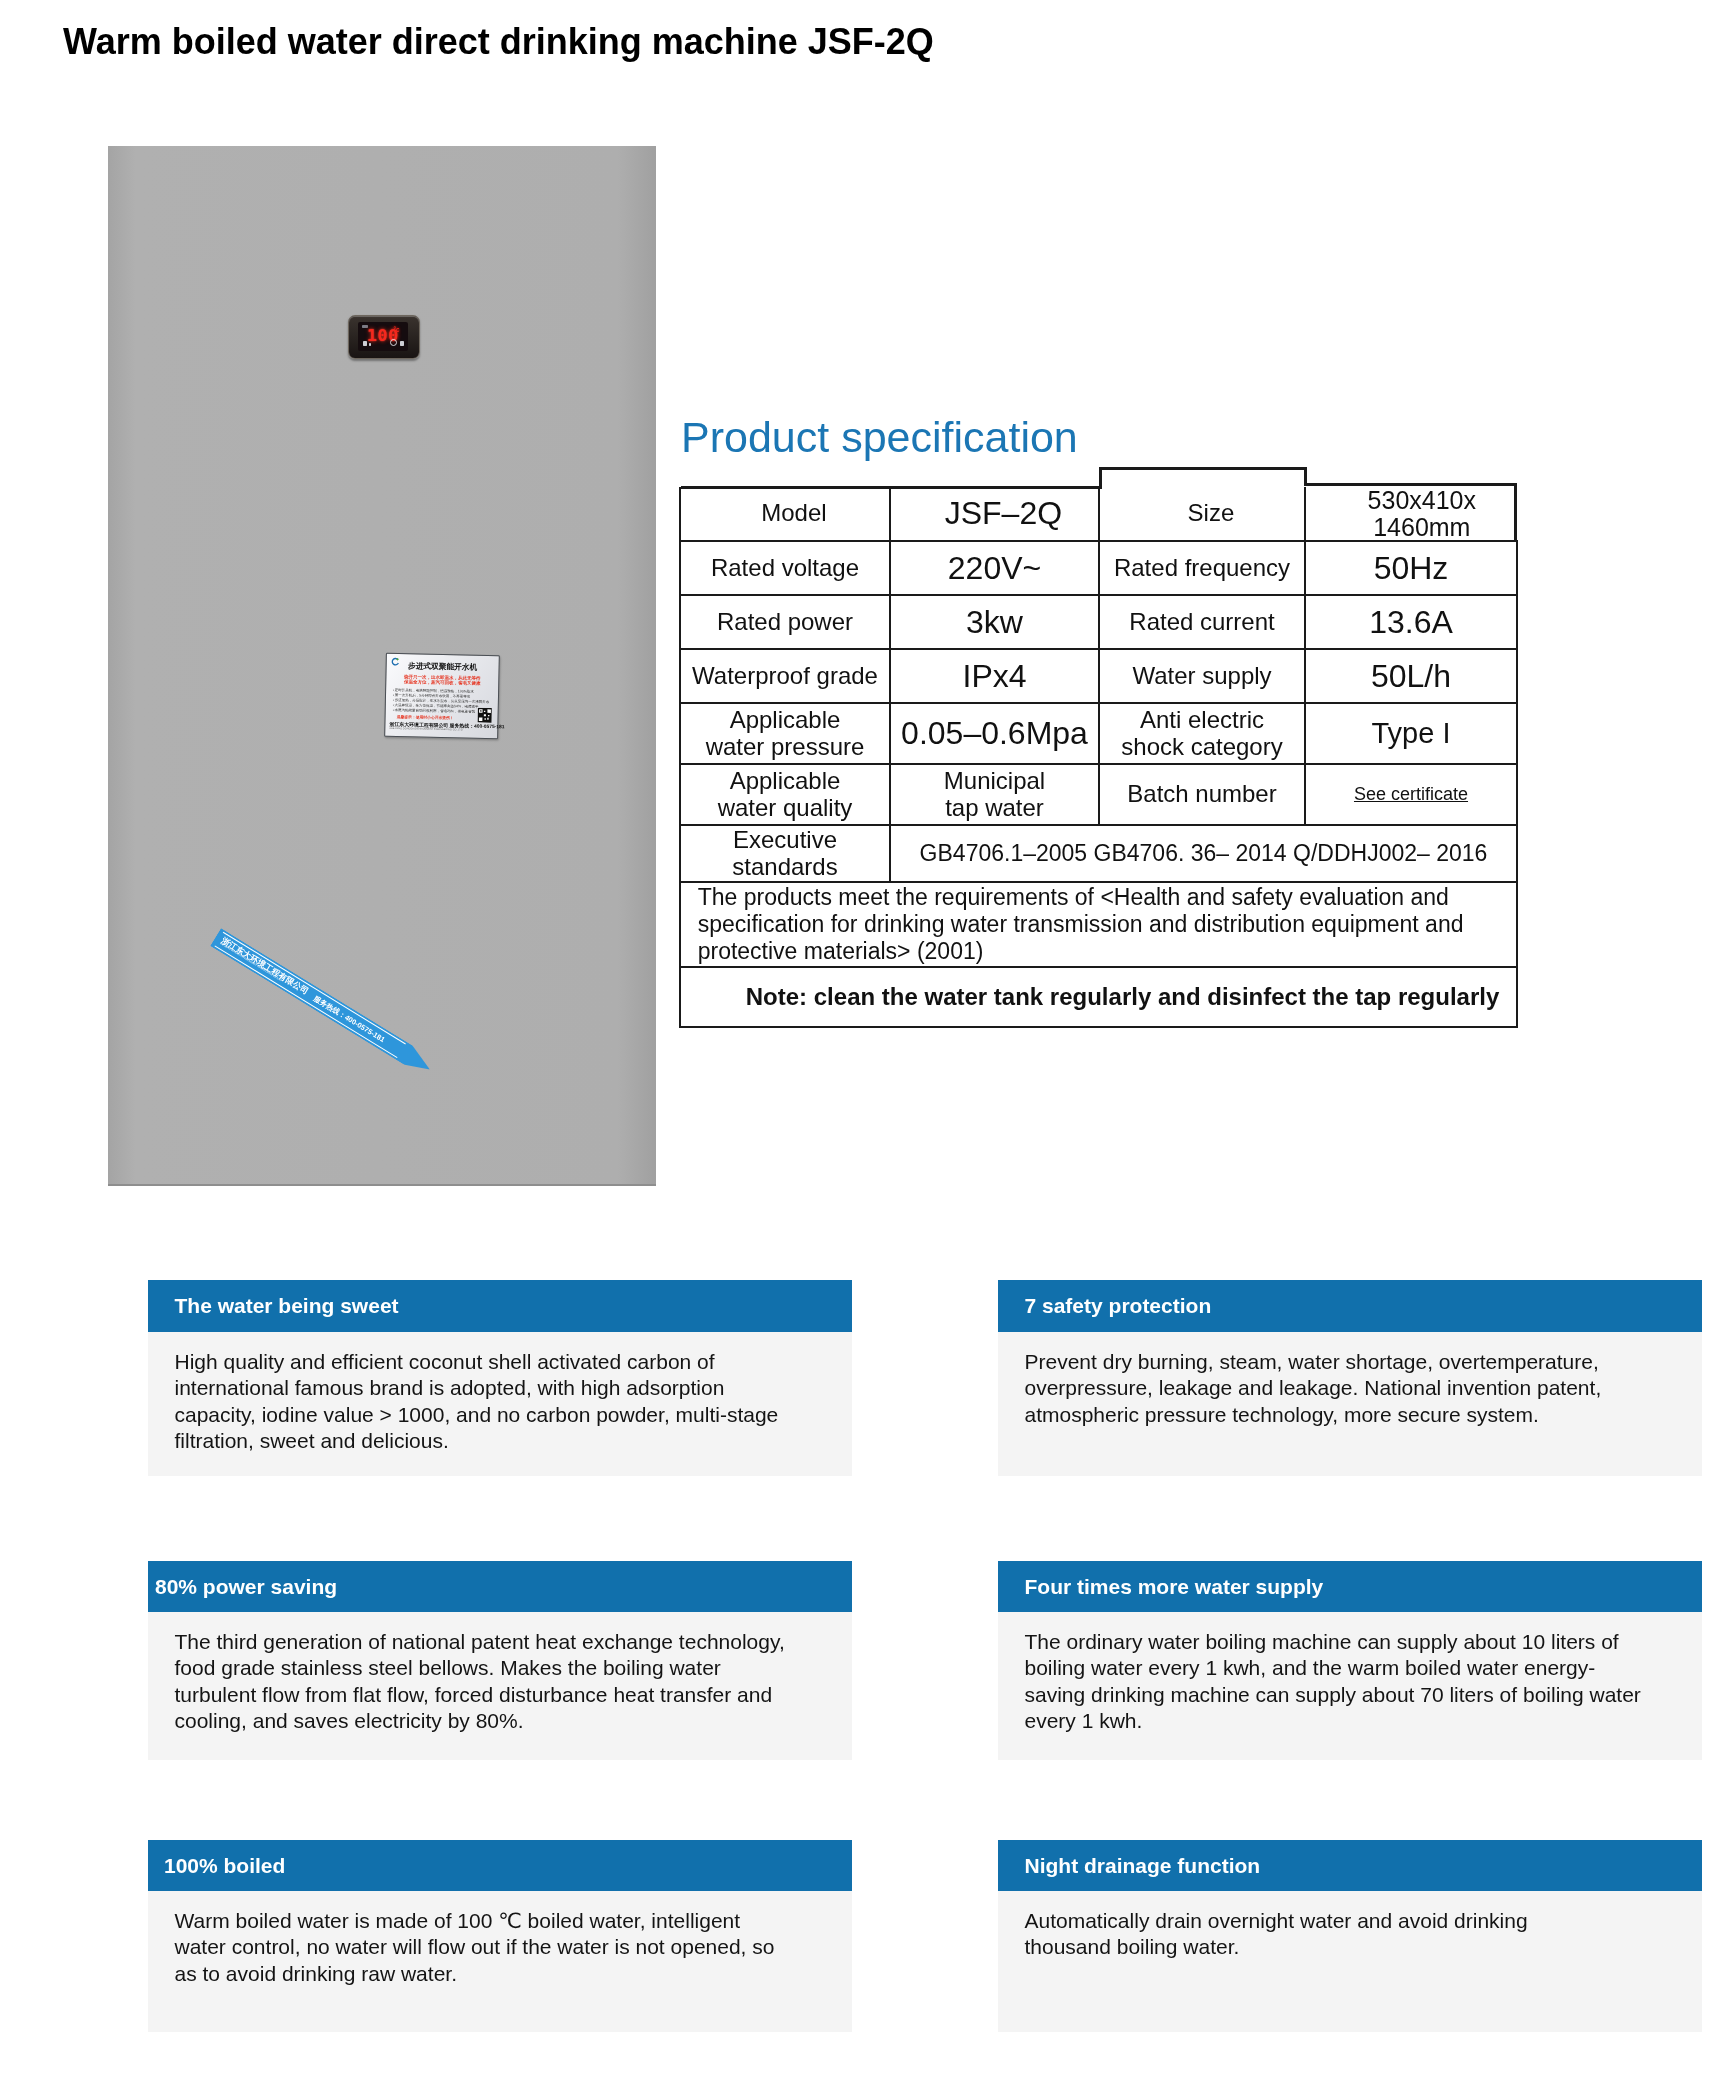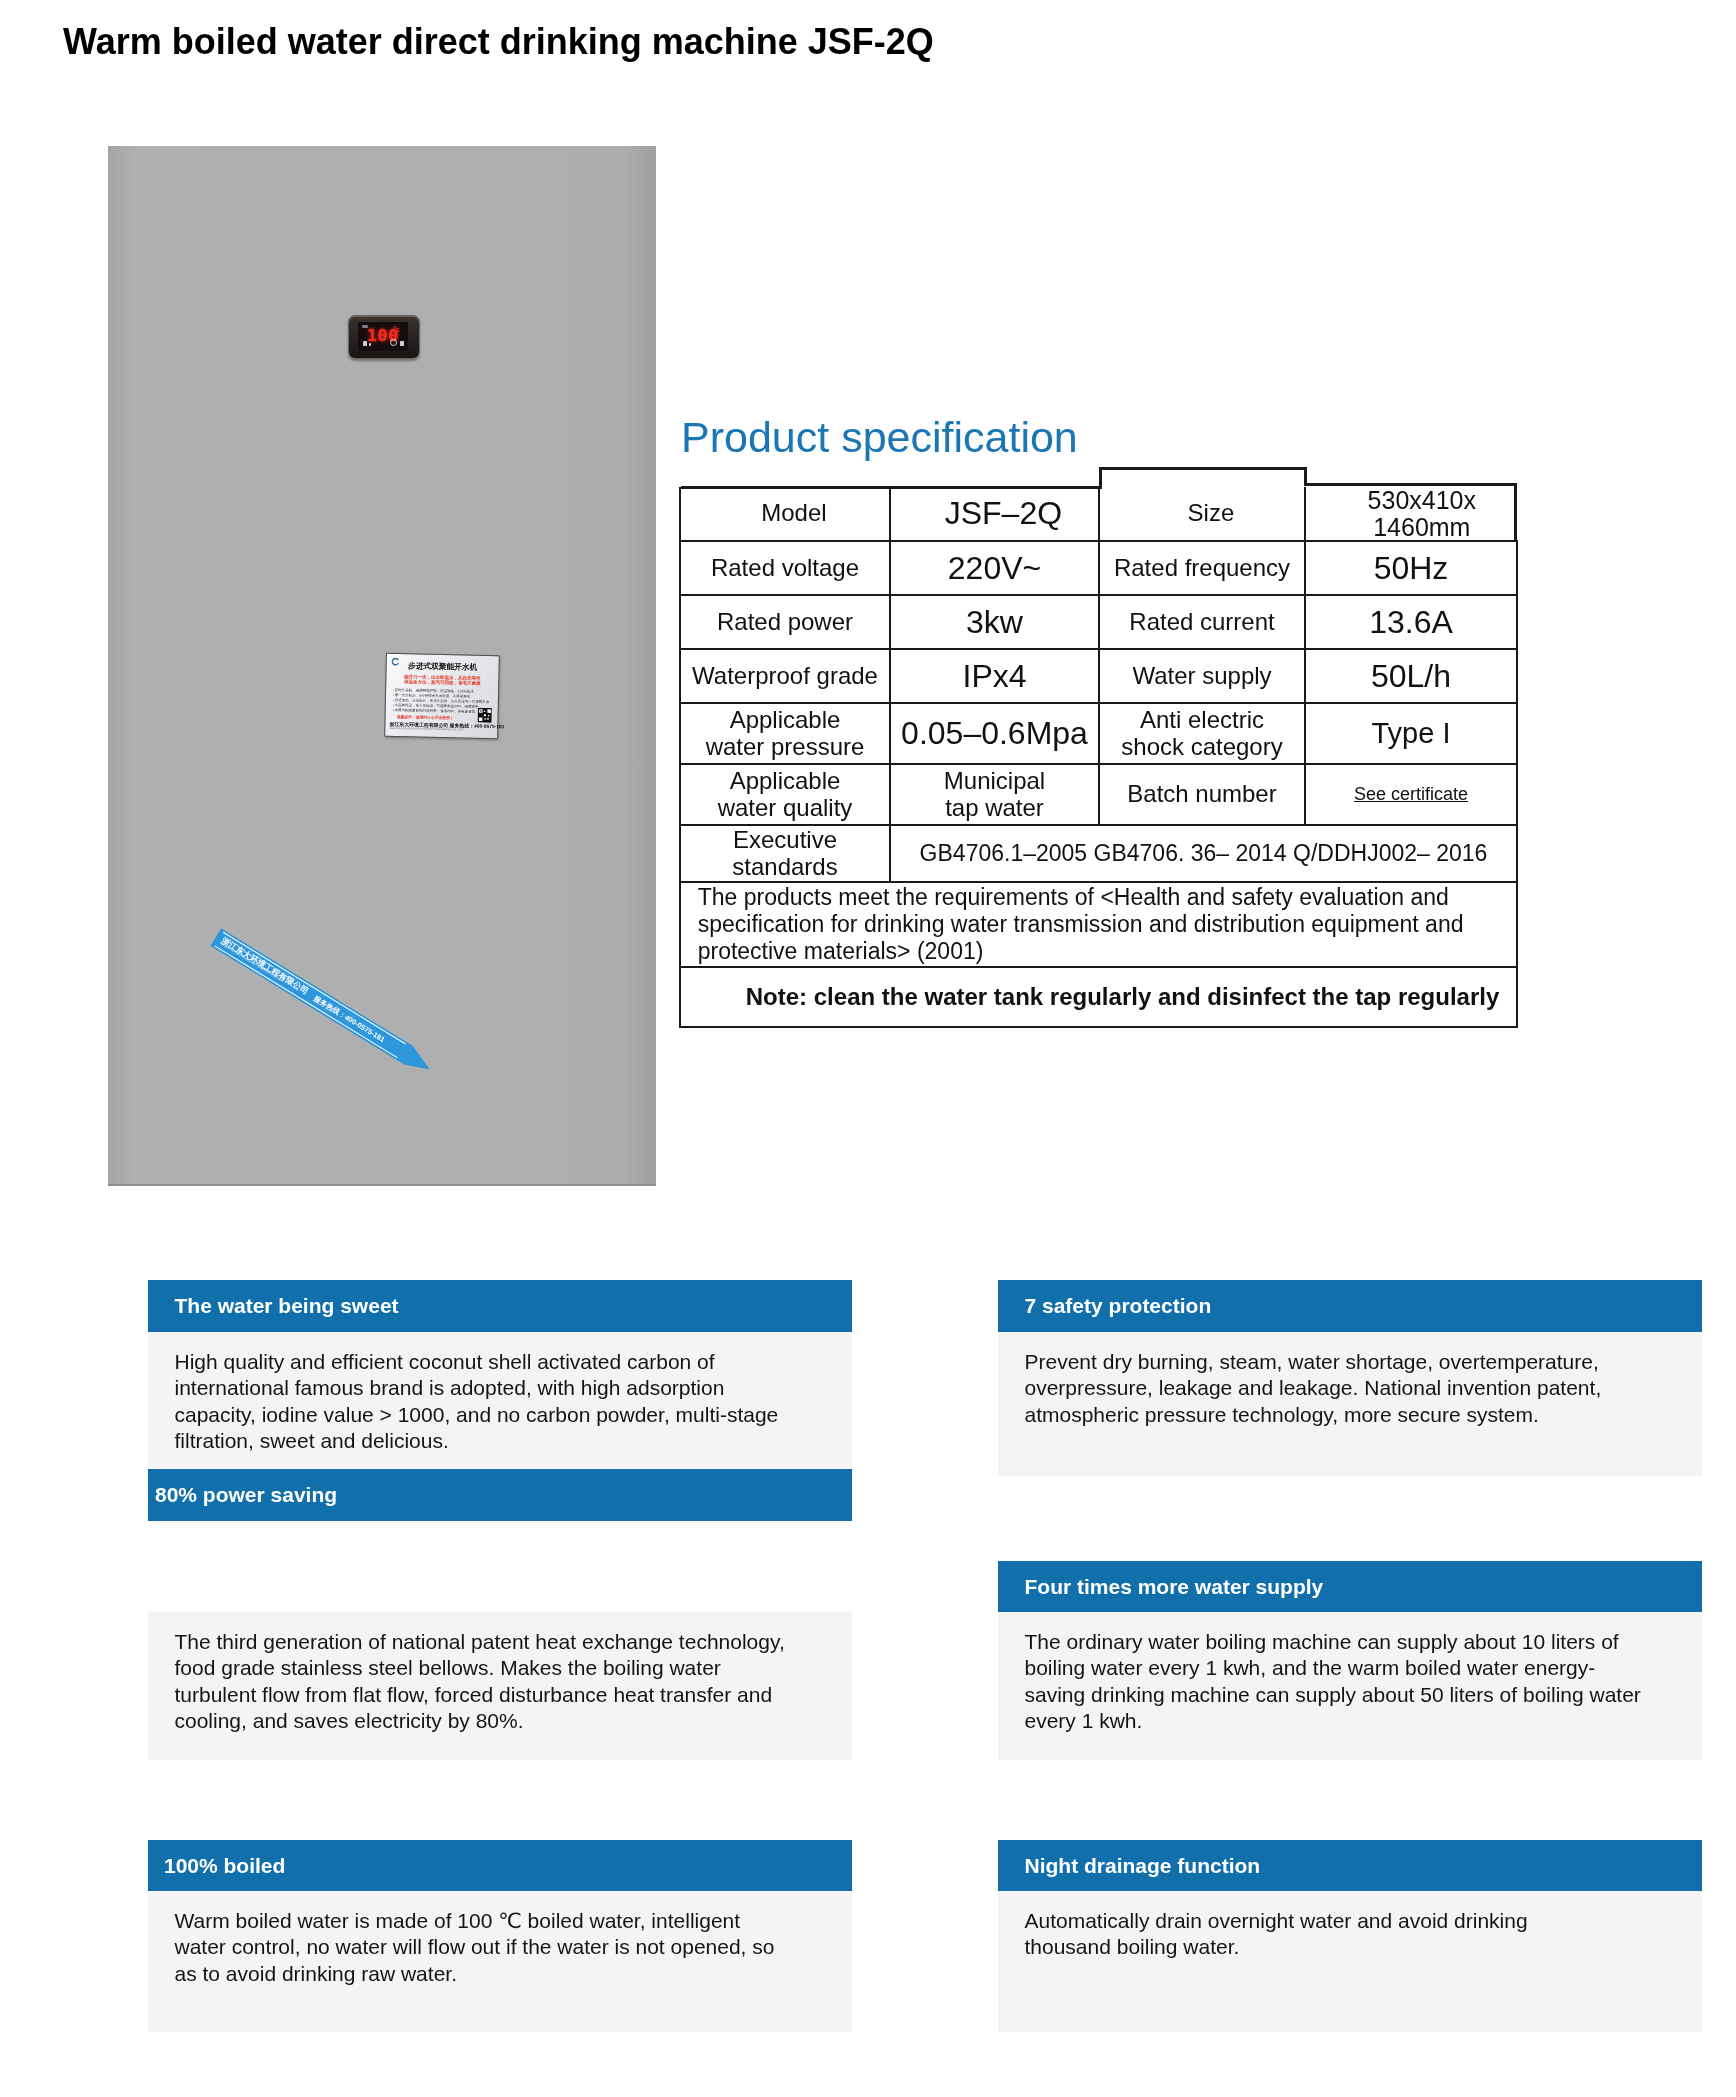--- a/index.html
+++ b/index.html
@@ -107,21 +107,21 @@
     width:704px;height:52px;background:#1170ac;color:#fff;
     font-size:21px;font-weight:700;line-height:52px;padding-left:26.5px;box-sizing:border-box;
   }
   .feat-body{
     width:704px;background:#f4f4f4;color:#141414;
     font-size:21px;line-height:26.5px;padding:16.7px 56px 0 26.5px;box-sizing:border-box;
   }
   .feat-body.narrow{padding-right:120px;}
   .fh1{left:148px;top:1280px;} .fh2{left:998px;top:1280px;}
   .fb1{left:148px;top:1332px;height:144px;} .fb2{left:998px;top:1332px;height:144px;}
-  .fh3{left:148px;top:1469px;padding-left:7px;} .fh4{left:998px;top:1561px;}
+  .fh3{left:148px;top:1561px;padding-left:7px;} .fh4{left:998px;top:1561px;}
   .fb3{left:148px;top:1612px;height:148px;} .fb4{left:998px;top:1612px;height:148px;}
   .fh5{left:148px;top:1840px;padding-left:16px;} .fh6{left:998px;top:1840px;}
   .fb5{left:148px;top:1891px;height:141px;} .fb6{left:998px;top:1891px;height:141px;}
 </style>
 </head>
 <body>
 
 <div class="abs" id="page-title">Warm boiled water direct drinking machine JSF-2Q</div>
 
 <div class="abs" id="machine">
@@ -260,20 +260,20 @@
 <div class="abs feat-header fh1">The water being sweet</div>
 <div class="abs feat-body fb1">High quality and efficient coconut shell activated carbon of international famous brand is adopted, with high adsorption capacity, iodine value &gt; 1000, and no carbon powder, multi-stage filtration, sweet and delicious.</div>
 
 <div class="abs feat-header fh2">7 safety protection</div>
 <div class="abs feat-body fb2">Prevent dry burning, steam, water shortage, overtemperature, overpressure, leakage and leakage. National invention patent, atmospheric pressure technology, more secure system.</div>
 
 <div class="abs feat-header fh3">80% power saving</div>
 <div class="abs feat-body fb3">The third generation of national patent heat exchange technology, food grade stainless steel bellows. Makes the boiling water turbulent flow from flat flow, forced disturbance heat transfer and cooling, and saves electricity by 80%.</div>
 
 <div class="abs feat-header fh4">Four times more water supply</div>
-<div class="abs feat-body fb4">The ordinary water boiling machine can supply about 10 liters of boiling water every 1 kwh, and the warm boiled water energy-saving drinking machine can supply about 50 liters of boiling water every 1 kwh.</div>
+<div class="abs feat-body fb4">The ordinary water boiling machine can supply about 10 liters of boiling water every 1 kwh, and the warm boiled water energy-saving drinking machine can supply about 70 liters of boiling water every 1 kwh.</div>
 
 <div class="abs feat-header fh5">100% boiled</div>
 <div class="abs feat-body fb5">Warm boiled water is made of 100 ℃ boiled water, intelligent water control, no water will flow out if the water is not opened, so as to avoid drinking raw water.</div>
 
 <div class="abs feat-header fh6">Night drainage function</div>
 <div class="abs feat-body fb6 narrow">Automatically drain overnight water and avoid drinking thousand boiling water.</div>
 
 
 </body></html>

